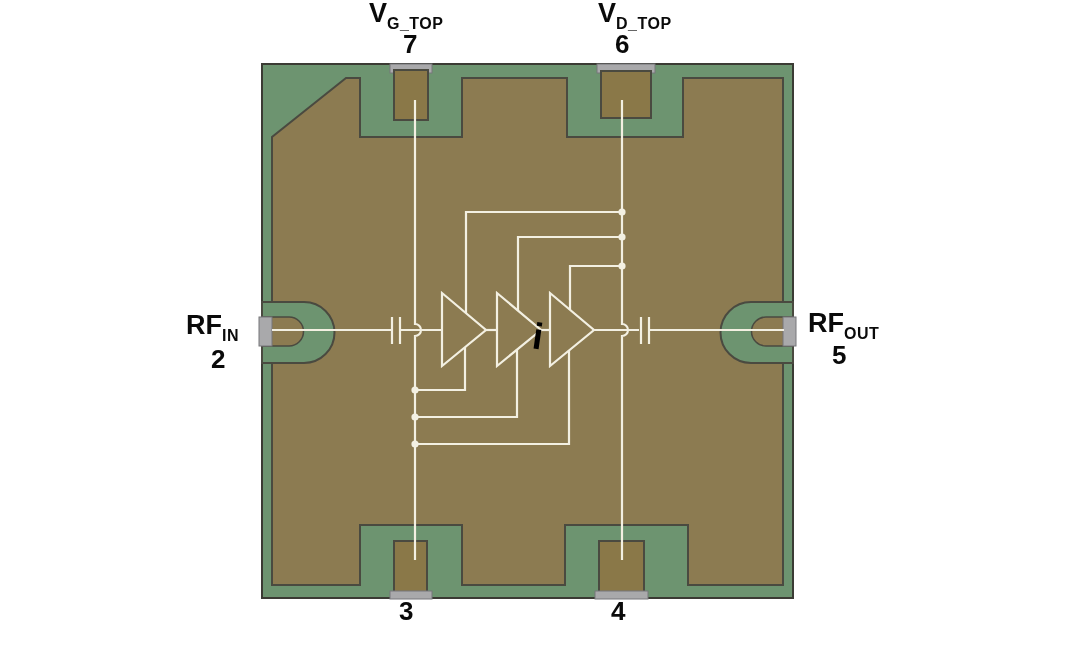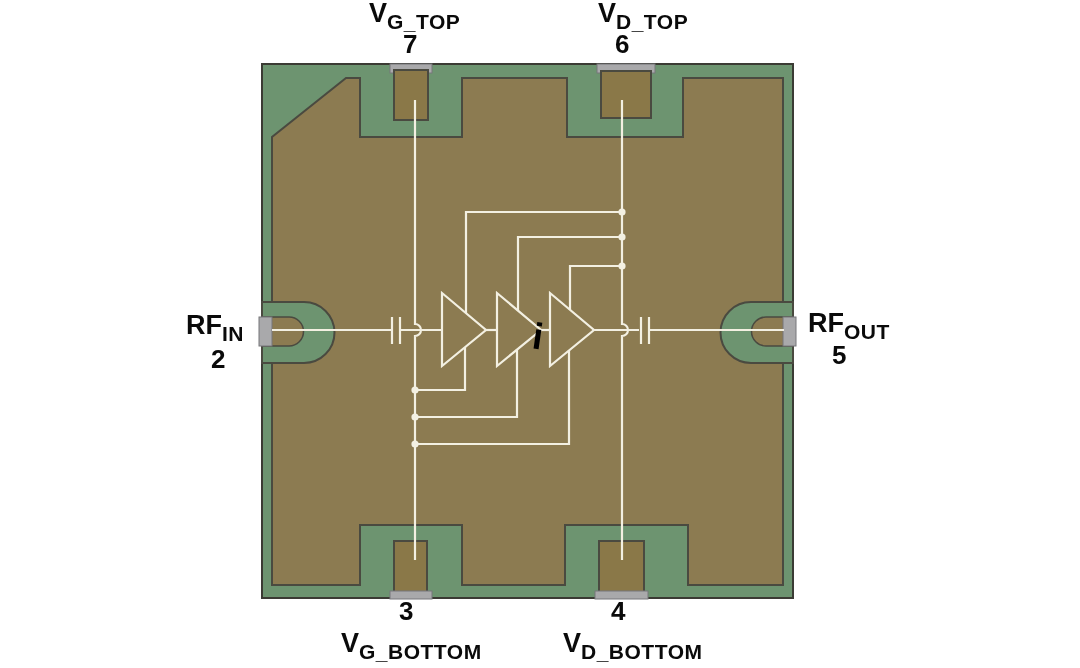--- a/index.html
+++ b/index.html
@@ -12,21 +12,21 @@
   .c-olive{fill:var(--die_body_olive);}
   .c-pad{fill:var(--pad_fill);}
   .c-gray{fill:var(--pad_metal_gray);}
   .ol{stroke:var(--feature_outline);stroke-width:2;}
   .ol-thin{stroke:var(--feature_outline);stroke-width:1.5;}
   .wire{stroke:var(--schematic_line);stroke-width:2.2;fill:none;}
   .dot{fill:var(--schematic_line);stroke:none;}
 
   .lbl{position:absolute;font-weight:bold;color:var(--label_text,#0a0a0a);
        font-size:27px;line-height:1;white-space:nowrap;}
-  .lbl .sub{font-size:21px;position:relative;top:7px;letter-spacing:.5px;}
+  .lbl .sub{font-size:16px;position:relative;top:7px;letter-spacing:.5px;}
   .pin{position:absolute;font-weight:bold;color:var(--label_text,#0a0a0a);
        font-size:26px;line-height:1;}
 </style>
 </head>
 <body>
 
 <div id="stage">
 
   <svg width="1080" height="668" viewBox="0 0 1080 668">
 
@@ -119,22 +119,16 @@
     <span>RF</span><span class="sub">IN</span>
   </div>
   <div class="pin" style="left:211px;top:346px;">2</div>
 
   <div class="lbl" style="left:808px;top:303px;margin-top:7px;">
     <span>RF</span><span class="sub">OUT</span>
   </div>
   <div class="pin" style="left:832px;top:342px;">5</div>
 
   <div class="pin" style="left:399px;top:598px;">3</div>
-  <div class="lbl" style="left:341px;top:630px;">
-    <span>V</span><span class="sub">G_BOTTOM</span>
-  </div>
 
   <div class="pin" style="left:611px;top:598px;">4</div>
-  <div class="lbl" style="left:563px;top:630px;">
-    <span>V</span><span class="sub">D_BOTTOM</span>
-  </div>
 
 </div>
 
 </body></html>

